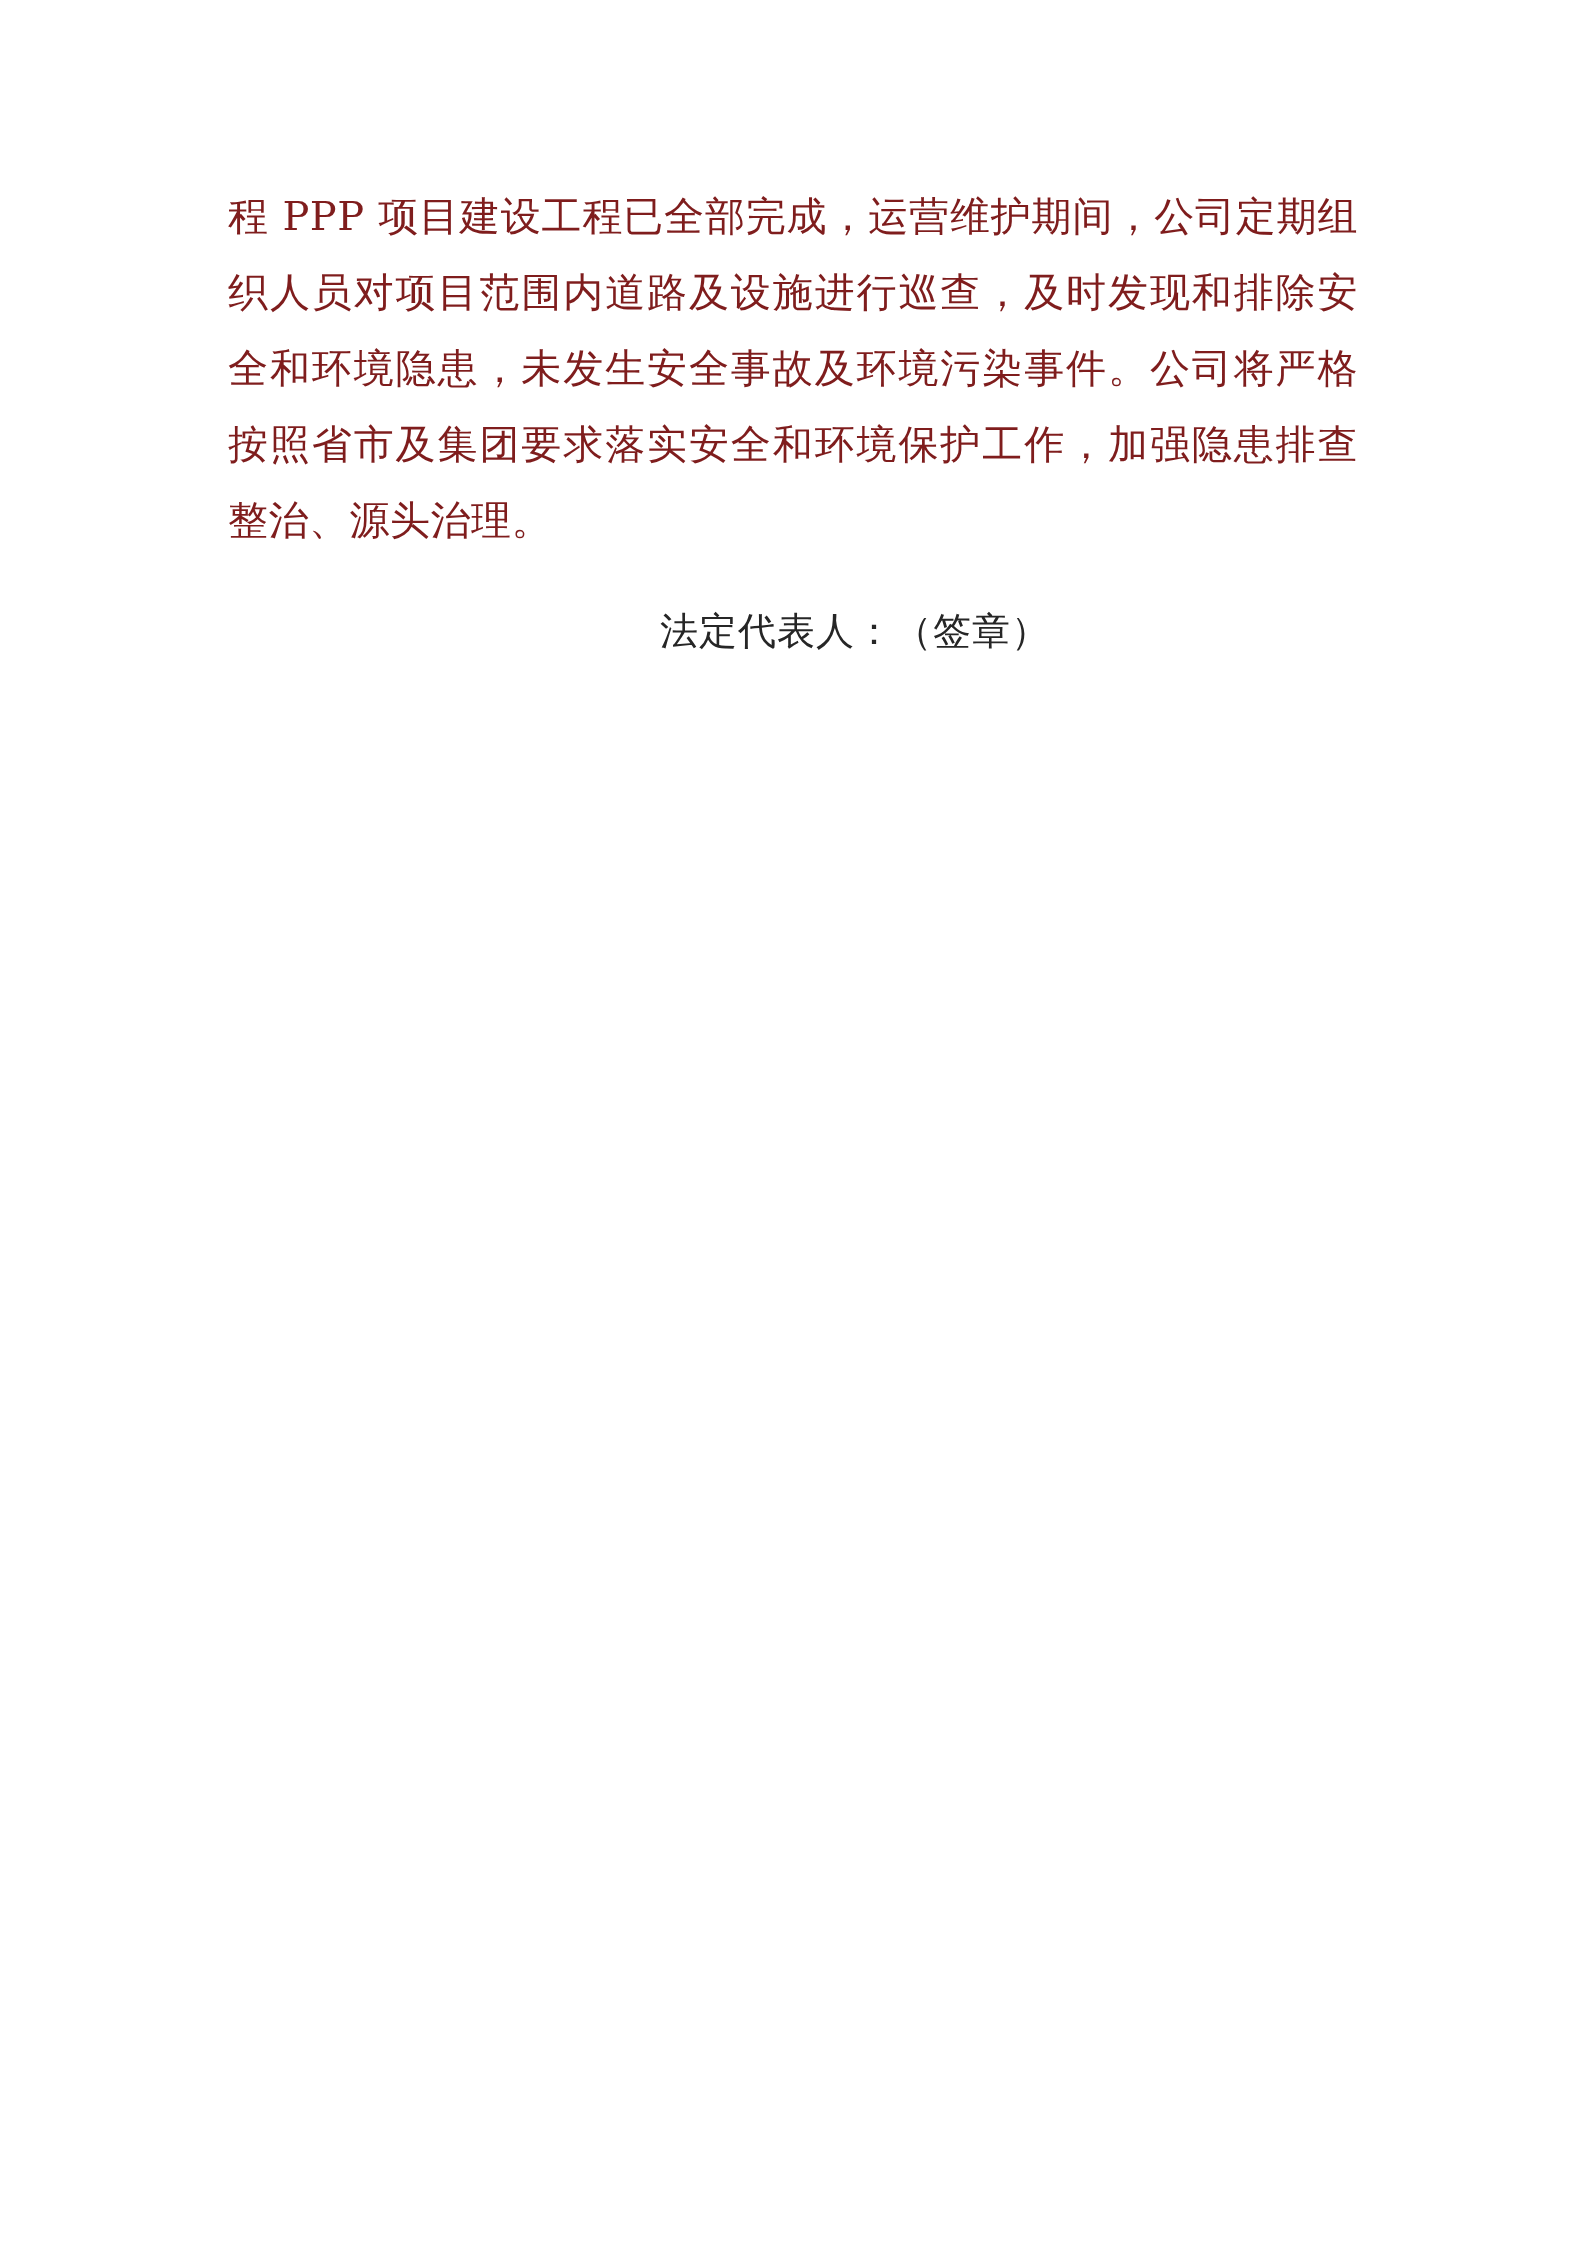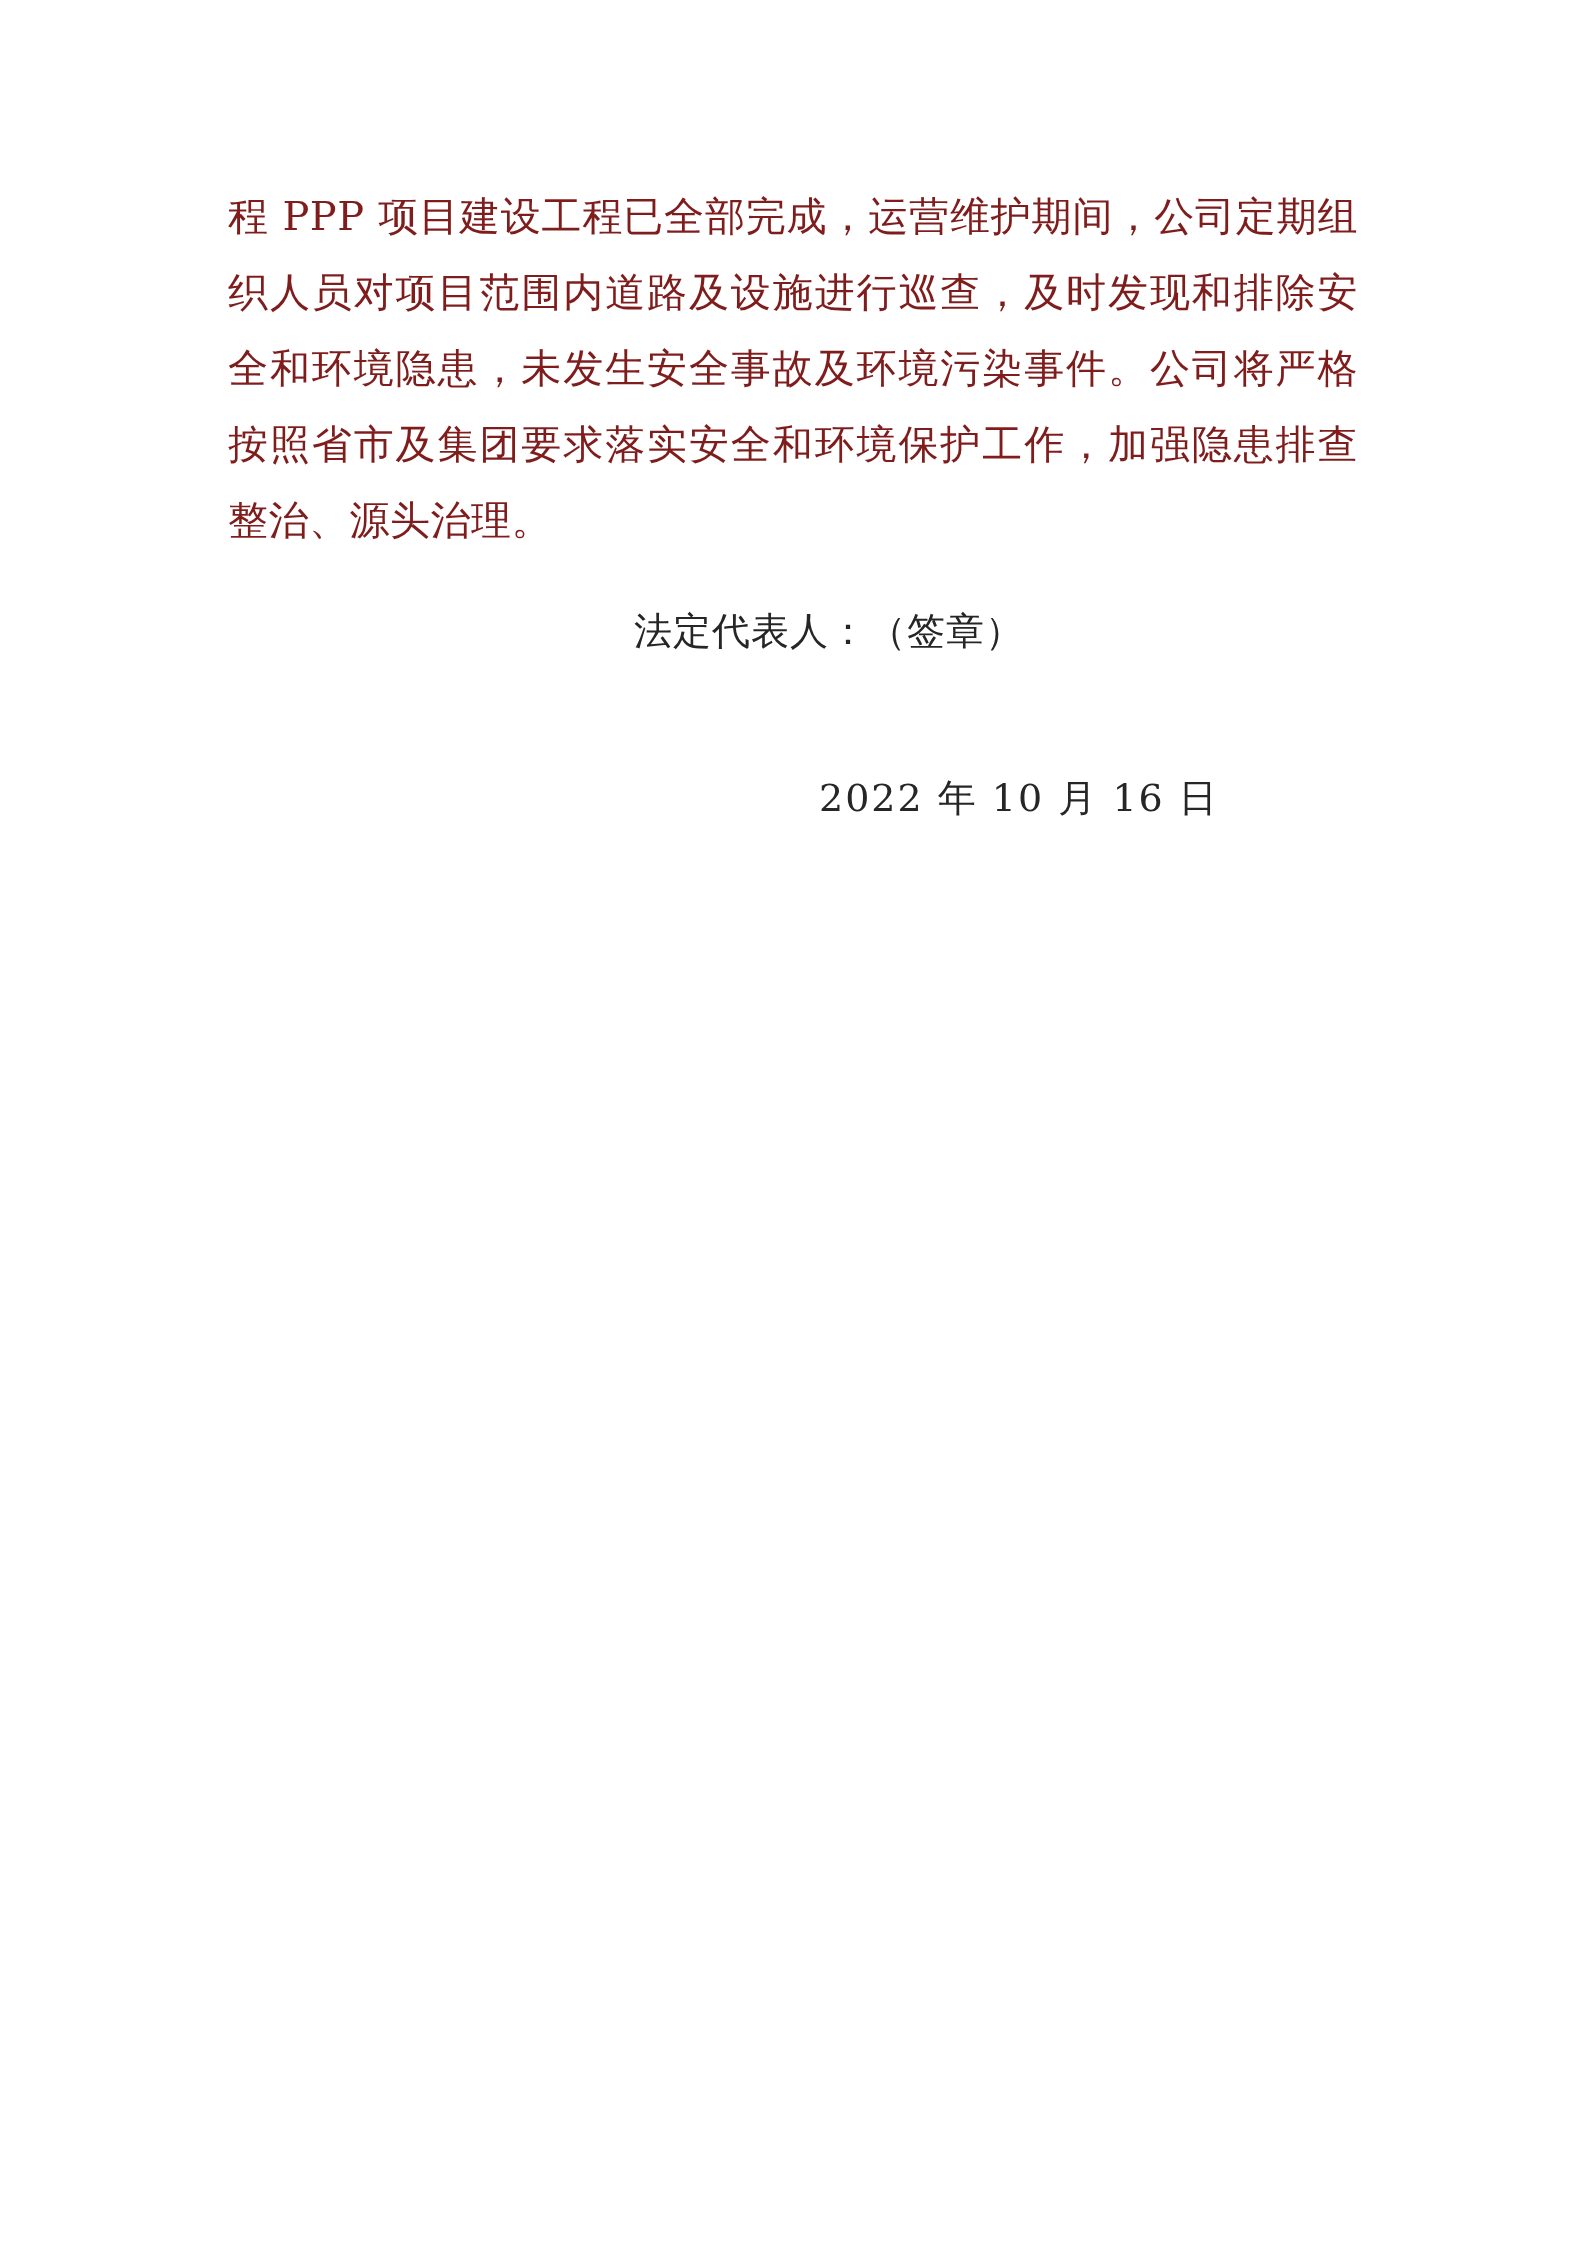--- a/index.html
+++ b/index.html
@@ -31,21 +31,21 @@
     letter-spacing: 0.5px;
     text-align: justify;
     text-justify: inter-ideograph;
     color: #7f1d1d;
     margin: 0;
     text-indent: 0;
     word-break: break-all;
   }
   .signature-block {
     position: absolute;
-    left: 214px;
+    left: 240px;
     top: 600px;
     width: 1130px;
   }
   .sig-line {
     font-size: 38px;
     line-height: 62px;
     color: #262626;
     letter-spacing: 1px;
     margin: 0;
   }
@@ -67,16 +67,15 @@
 <body>
 
 <div class="page">
 
   <div class="content">
     <p class="body-paragraph">程 PPP 项目建设工程已全部完成，运营维护期间，公司定期组织人员对项目范围内道路及设施进行巡查，及时发现和排除安全和环境隐患，未发生安全事故及环境污染事件。公司将严格按照省市及集团要求落实安全和环境保护工作，加强隐患排查整治、源头治理。</p>
   </div>
 
   <div class="signature-block">
     <p class="sig-line sig-rep">法定代表人：（签章）</p>
-    <p class="sig-line sig-date">2022 年 10 月 16 日</p>
   </div>
 
 </div>
 
 </body></html>

